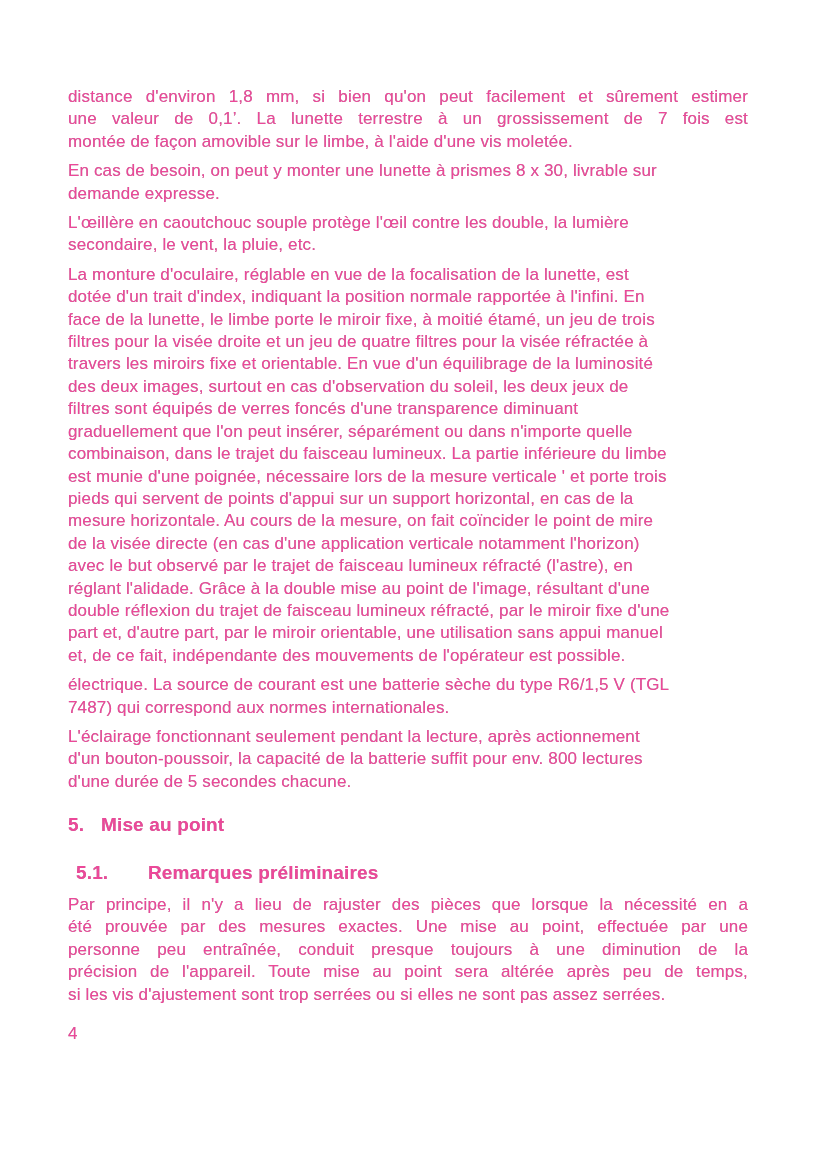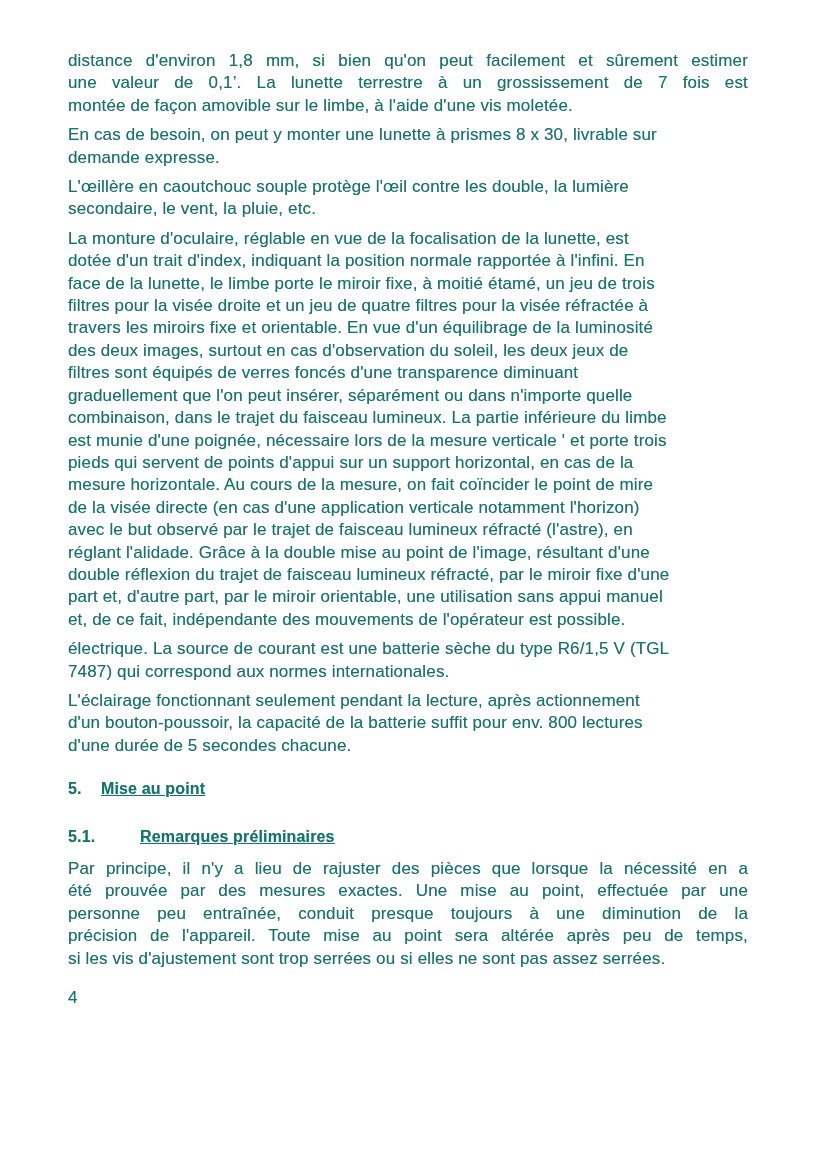--- a/index.html
+++ b/index.html
@@ -17,22 +17,22 @@
     position: relative;
     width: 814px;
     height: 1157px;
     background: #ffffff;
   }
   .content {
     position: absolute;
     top: 0;
     left: 68px;
     width: 680px;
-    padding-top: 50px;
-    color: #0f766e;
+    padding-top: 86px;
+    color: #ec4899;
     font-size: 17px;
     line-height: 22.4px;
     letter-spacing: 0.15px;
     text-shadow: 0 0 0.5px rgba(0,0,0,0.35);
   }
   .para {
     margin: 0 0 7px 0;
   }
   .para .line {
     min-height: 22.4px;
@@ -40,31 +40,30 @@
   .para.justify .line {
     text-align: justify;
     text-align-last: justify;
   }
   .para.justify .line:last-child {
     text-align: right;
     text-align-last: left;
   }
   .heading {
     font-weight: 700;
-    font-size: 16px;
+    font-size: 19px;
     line-height: 22.4px;
-    text-decoration: underline;
   }
   .heading .hnum {
     display: inline-block;
   }
   .h1 { margin: 21px 0 0 0; }
   .h1 .hnum { width: 33px; }
   .h2 { margin: 25px 0 10px 0; }
-  .h2 .hnum { width: 72px; }
+  .h2 .hnum { width: 72px; margin-left: 8px; }
   .pagenum {
     margin-top: 17px;
     font-size: 17px;
     line-height: 22.4px;
   }
 </style>
 </head>
 <body>
 
 <div class="page">

